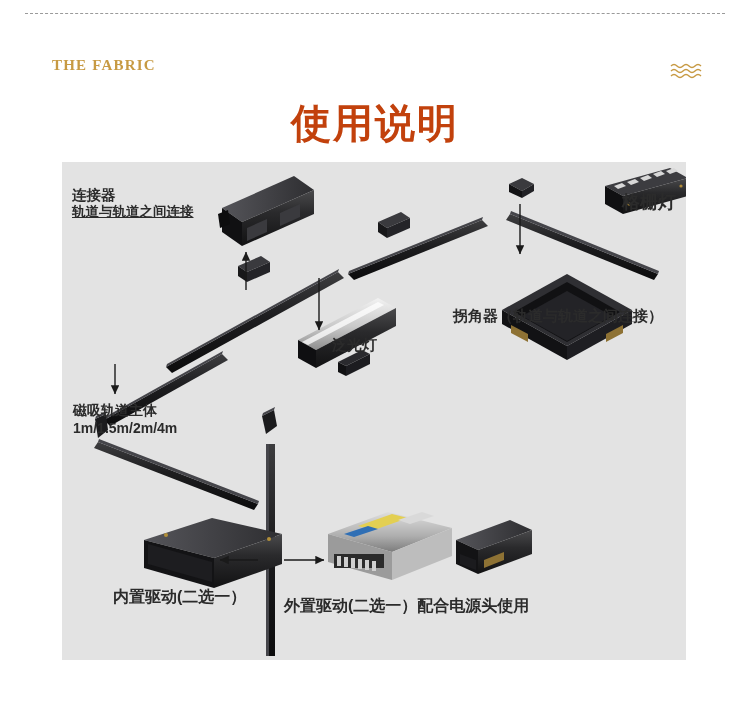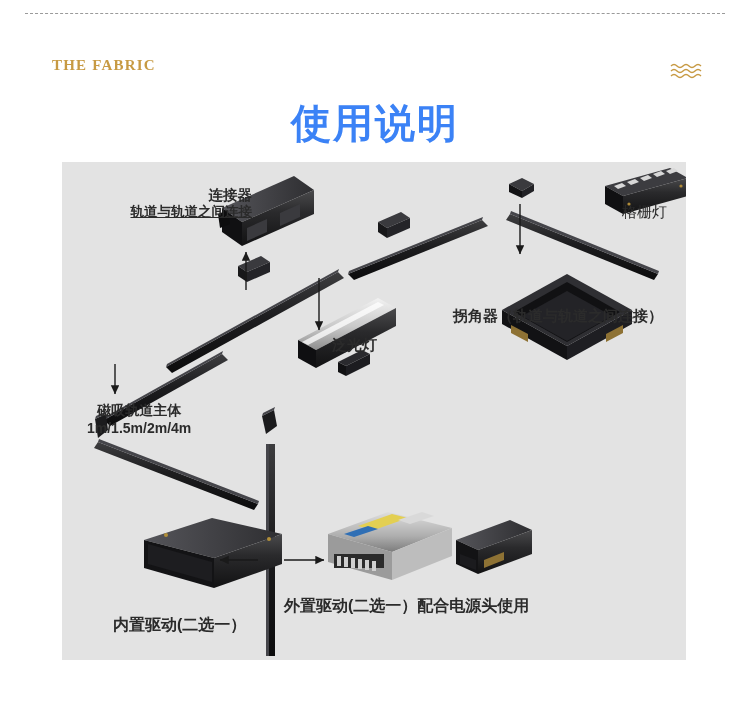--- a/index.html
+++ b/index.html
@@ -49,21 +49,21 @@
   .page-title {
     position: absolute;
     left: 0;
     top: 96px;
     width: 750px;
     text-align: center;
     font-family: "DejaVu Serif", serif;
     font-weight: bold;
     font-size: 40px;
     letter-spacing: 2px;
-    color: #3b82f6;
+    color: #c2410c;
   }
 
   
   .diagram {
     position: absolute;
     left: 62px;
     top: 162px;
     width: 624px;
     height: 498px;
     background: #e3e3e3;
@@ -76,32 +76,32 @@
   }
 
   
   .dlabel {
     position: absolute;
     color: #2b2b2b;
     font-family: "Liberation Sans", sans-serif;
     white-space: nowrap;
     line-height: 1.25;
   }
-  .lbl-connector      { left: 72px;  top: 186px; font-size: 14px; text-align: right; width: 180px; }
+  .lbl-connector      { left: 72px;  top: 186px; font-size: 14px; text-align: left; width: 180px; }
   .lbl-connector .l1  { font-weight: 700; font-size: 14.5px; }
   .lbl-connector .l2  { font-weight: 700; font-size: 13.5px; text-decoration: underline; }
 
-  .lbl-grille   { left: 622px; top: 203px; font-size: 15px; font-weight: 400; }
+  .lbl-grille   { left: 622px; top: 191px; font-size: 18px; font-weight: 700; }
   .lbl-corner   { left: 453px; top: 307px; font-size: 15px; font-weight: 700; }
   .lbl-flood    { left: 332px; top: 336px; font-size: 15px; font-weight: 700; }
 
-  .lbl-track    { left: 87px;  top: 402px; font-size: 14px; font-weight: 700; text-align: center; }
+  .lbl-track    { left: 73px;  top: 402px; font-size: 14px; font-weight: 700; }
   .lbl-track .l2{ font-size: 14px; font-weight: 700; }
 
-  .lbl-builtin  { left: 113px; top: 587px; font-size: 16px; font-weight: 700; margin-top: 28px; }
+  .lbl-builtin  { left: 113px; top: 587px; font-size: 16px; font-weight: 700; }
   .lbl-external { left: 284px; top: 596px; font-size: 16px; font-weight: 700; }
   .lbl-external .l2 { display: block; padding-left: 124px; }
 </style>
 </head>
 <body>
 
 <div class="top-rule"></div>
 
 <div class="brand">THE FABRIC</div>
 

